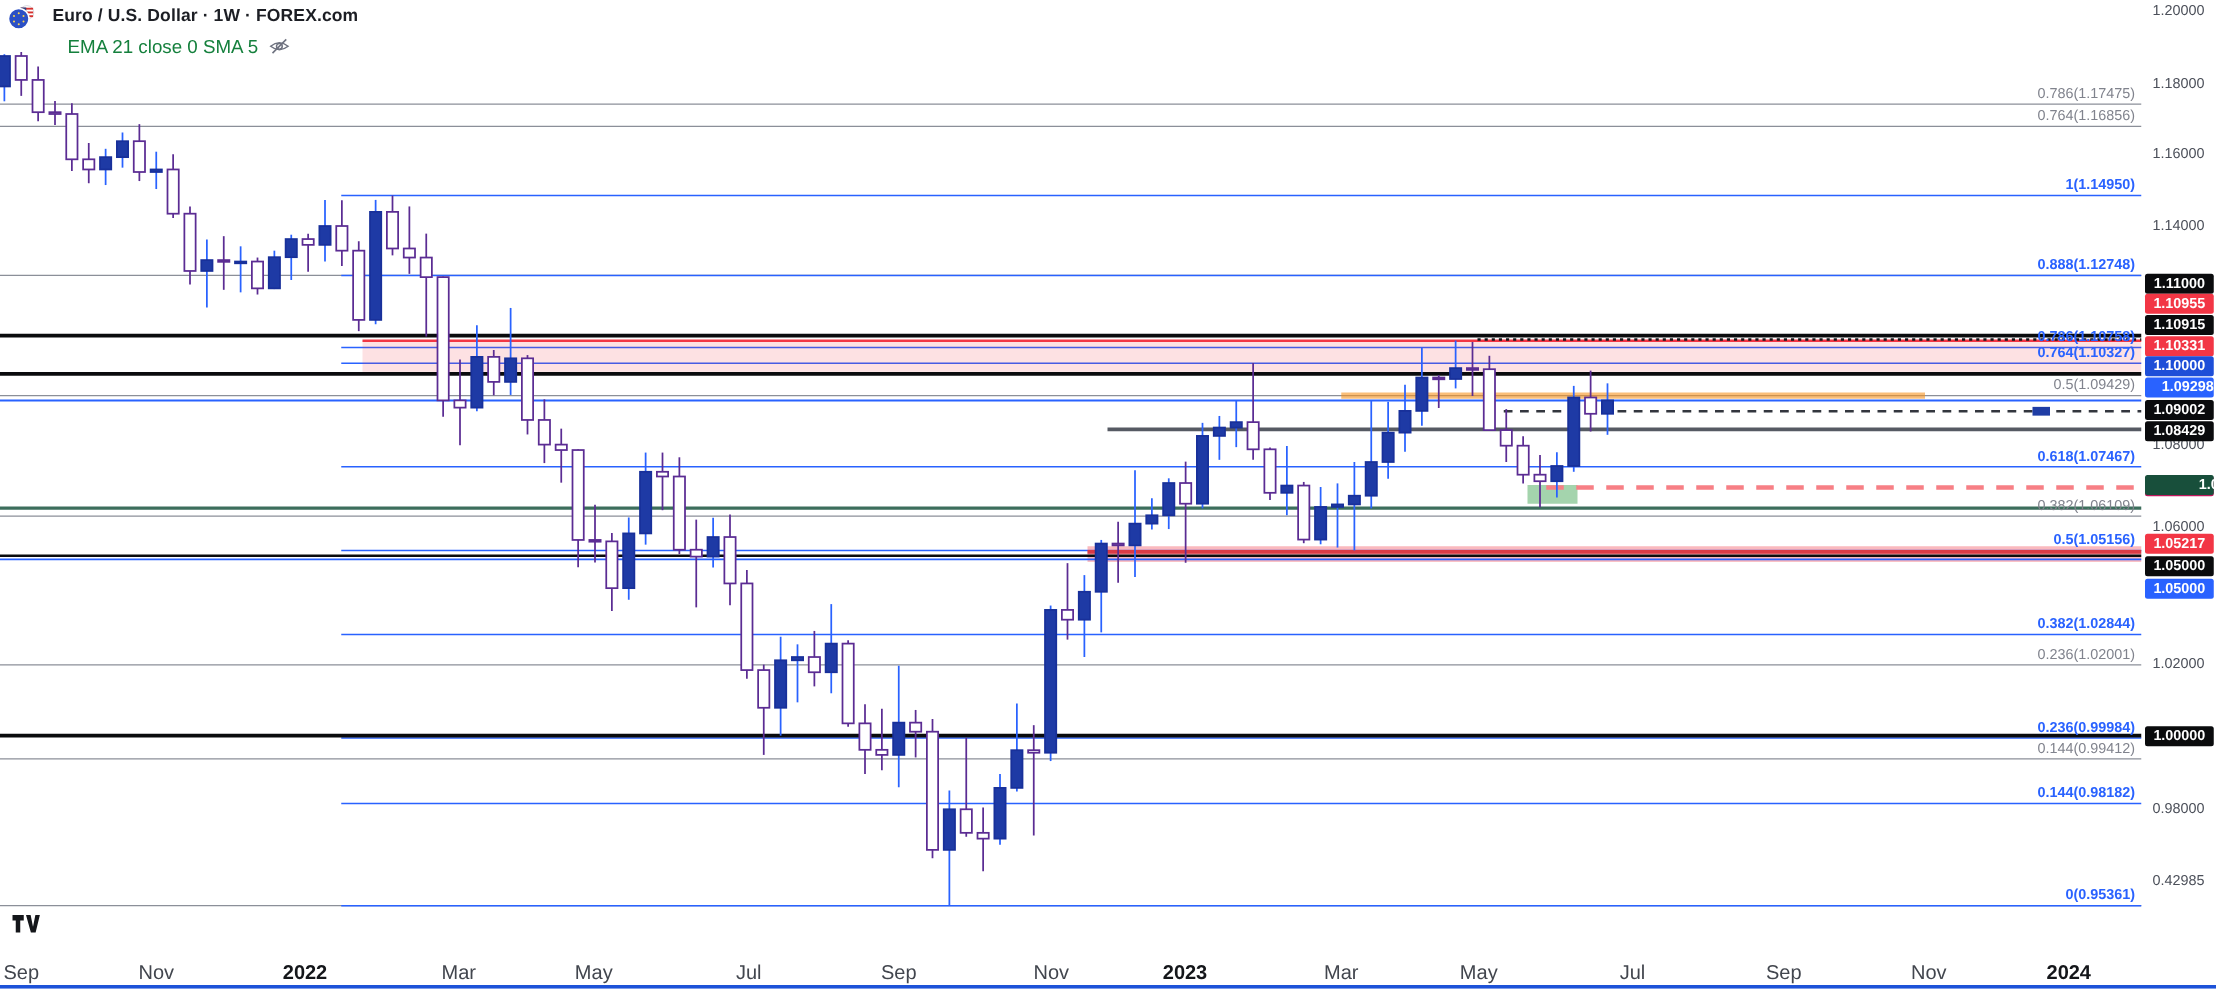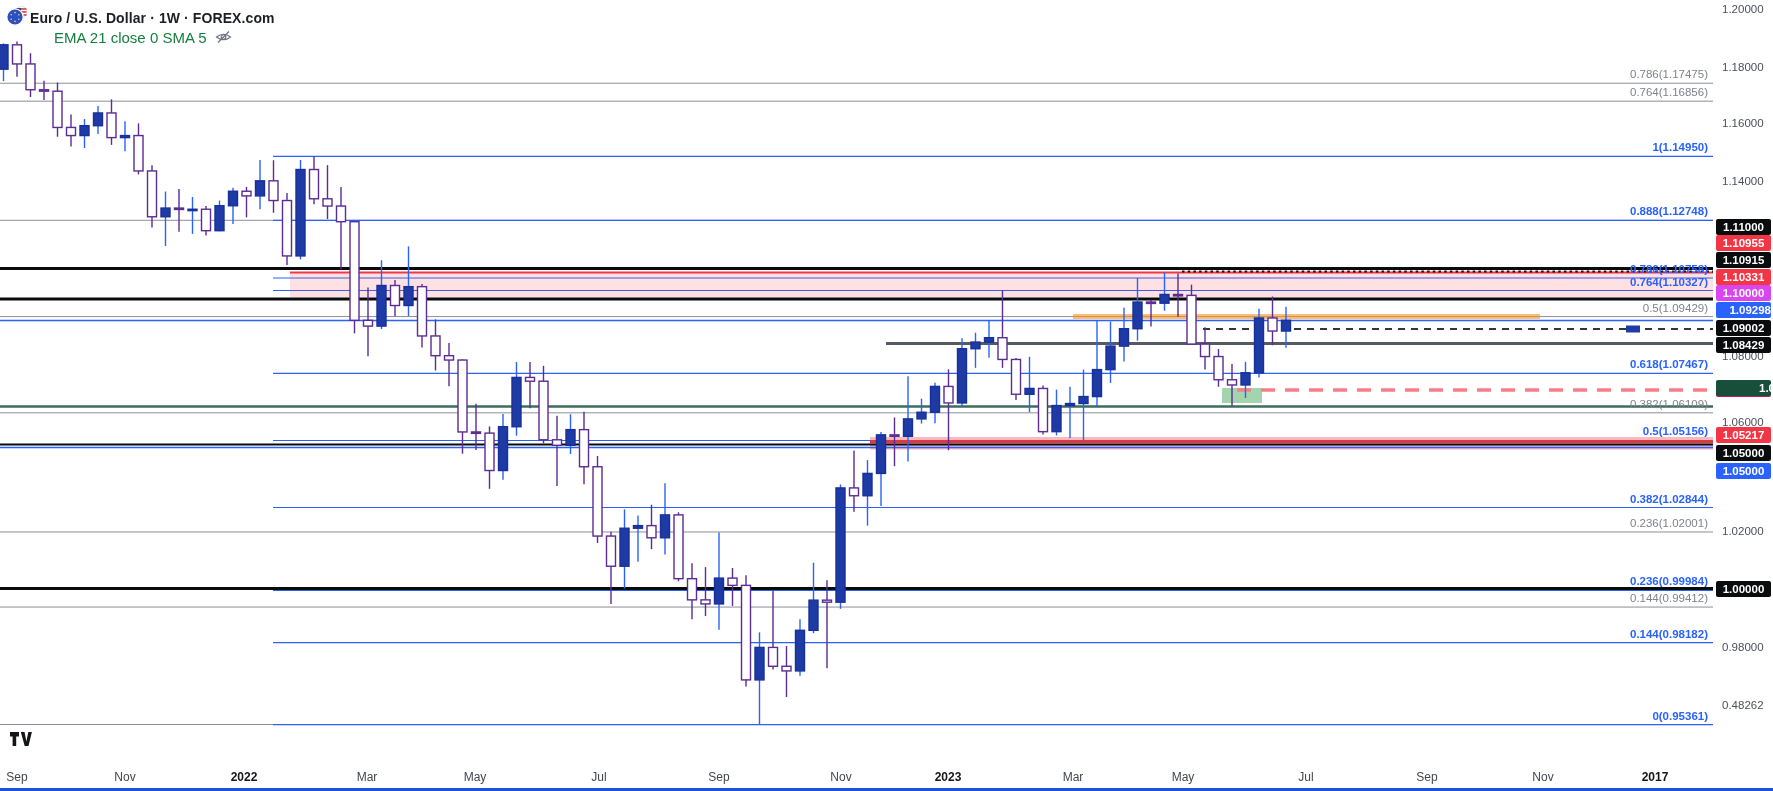--- a/index.html
+++ b/index.html
@@ -2,32 +2,32 @@
 <html><head>
 <meta charset="utf-8">
 <style>
   html,body{margin:0;padding:0;background:#fff;}
   body{width:1773px;height:791px;overflow:hidden;position:relative;
        font-family:"Liberation Sans","DejaVu Sans",sans-serif;-webkit-font-smoothing:antialiased;}
   #stage{position:absolute;inset:0;width:1773px;height:791px;}
   #chart-svg{position:absolute;left:0;top:0;z-index:1;}
   
   #legend{position:absolute;left:6px;top:4px;z-index:8;}
-  .legend-row1{display:flex;align-items:flex-end;gap:2px;height:22px;}
+  .legend-row1{display:flex;align-items:flex-start;gap:14px;height:22px;}
   .title{font-size:14px;font-weight:600;color:#1c1e24;letter-spacing:.1px;}
   .legend-row2{display:flex;align-items:center;gap:8px;height:18px;margin-top:2px;margin-left:-4px;padding-left:4px;}
   .indicator{font-size:15px;color:#15803d;margin-left:48px;}
   
   #price-axis{position:absolute;left:1715px;top:0;width:58px;height:765px;background:#fff;z-index:4;}
   .tick{position:absolute;left:7px;font-size:11.5px;color:#4c505a;white-space:nowrap;}
   .badge{position:absolute;left:1px;right:2px;height:16px;line-height:16px;text-align:center;
          color:#fff;font-size:11.5px;font-weight:700;border-radius:2px;white-space:nowrap;}
   
   #time-axis{position:absolute;left:0;top:765px;width:1773px;height:26px;background:#fff;z-index:5;}
-  .tlabel{position:absolute;top:5px;transform:translateX(-50%);font-size:12px;color:#42464e;text-align:right;}
+  .tlabel{position:absolute;top:5px;transform:translateX(-50%);font-size:16px;color:#42464e;text-align:right;}
   .tlabel.bold{font-weight:700;color:#14161a;}
   #bottom-line{position:absolute;left:0;bottom:0;width:1773px;height:3px;background:#1d52d8;z-index:7;}
   #tv-logo{position:absolute;left:9px;top:730px;z-index:6;cursor:pointer;}
 </style>
 </head>
 <body>
 
 <div id="stage">
   <svg id="chart-svg" width="1773" height="791" viewBox="0 0 1773 791">
       <line x1="0" y1="83.22499999999998" x2="1713" y2="83.22499999999998" stroke="#8b8f99" stroke-width="1"></line>
@@ -412,26 +412,26 @@
 
   <div id="price-axis">
       <div class="tick" style="top: 3px;">1.20000</div>
       <div class="tick" style="top: 61px;">1.18000</div>
       <div class="tick" style="top: 117px;">1.16000</div>
       <div class="tick" style="top: 175px;">1.14000</div>
       <div class="tick" style="top: 350px;">1.08000</div>
       <div class="tick" style="top: 416px;">1.06000</div>
       <div class="tick" style="top: 525px;">1.02000</div>
       <div class="tick" style="top: 641px;">0.98000</div>
-      <div class="tick" style="top: 699px;">0.48262</div>
+      <div class="tick" style="top: 699px;">0.42985</div>
       <div class="badge" style="top: 219px; background: rgb(10, 11, 13);">1.11000</div>
       <div class="badge" style="top: 235px; background: rgb(242, 54, 69);">1.10955</div>
       <div class="badge" style="top: 252px; background: rgb(10, 11, 13);">1.10915</div>
       <div class="badge" style="top: 269px; background: rgb(242, 54, 69);">1.10331</div>
-      <div class="badge" style="top: 285px; background: #d946ef;">1.10000</div>
+      <div class="badge" style="top: 285px; background: #1d4ed8;">1.10000</div>
       <div class="badge" style="top: 302px; background: rgb(41, 98, 255); text-align: right;">1.09298</div>
       <div class="badge" style="top: 320px; background: rgb(10, 11, 13);">1.09002</div>
       <div class="badge" style="top: 337px; background: rgb(10, 11, 13);">1.08429</div>
       <div class="badge" style="top: 381px; background: #be185d;">1.06892</div>
       <div class="badge" style="top: 380px; background: rgb(24, 79, 59); padding-left: 43px;">1.06377</div>
       <div class="badge" style="top: 427px; background: rgb(242, 54, 69);">1.05217</div>
       <div class="badge" style="top: 445px; background: rgb(10, 11, 13);">1.05000</div>
       <div class="badge" style="top: 463px; background: rgb(41, 98, 255);">1.05000</div>
       <div class="badge" style="top: 581px; background: rgb(10, 11, 13);">1.00000</div>
     </div>
@@ -444,21 +444,21 @@
       <div class="tlabel" style="left: 475px;">May</div>
       <div class="tlabel" style="left: 599px;">Jul</div>
       <div class="tlabel" style="left: 719px;">Sep</div>
       <div class="tlabel" style="left: 841px;">Nov</div>
       <div class="tlabel bold" style="left: 948px;">2023</div>
       <div class="tlabel" style="left: 1073px;">Mar</div>
       <div class="tlabel" style="left: 1183px;">May</div>
       <div class="tlabel" style="left: 1306px;">Jul</div>
       <div class="tlabel" style="left: 1427px;">Sep</div>
       <div class="tlabel" style="left: 1543px;">Nov</div>
-      <div class="tlabel bold" style="left: 1655px;">2017</div>
+      <div class="tlabel bold" style="left: 1655px;">2024</div>
     </div>
 
   <span id="tv-logo">
     <svg width="26" height="18" viewBox="0 0 26 18">
       <g fill="#14161a">
         <path d="M1 2 h9 v4.4 h-2.8 v9.6 h-3.6 v-9.6 H1 Z"></path>
         <path d="M11.8 2 h3.7 l1.9 9.4 L19.3 2 h3.6 l-3.4 14 h-3.8 Z"></path>
       </g>
     </svg>
   </span>

